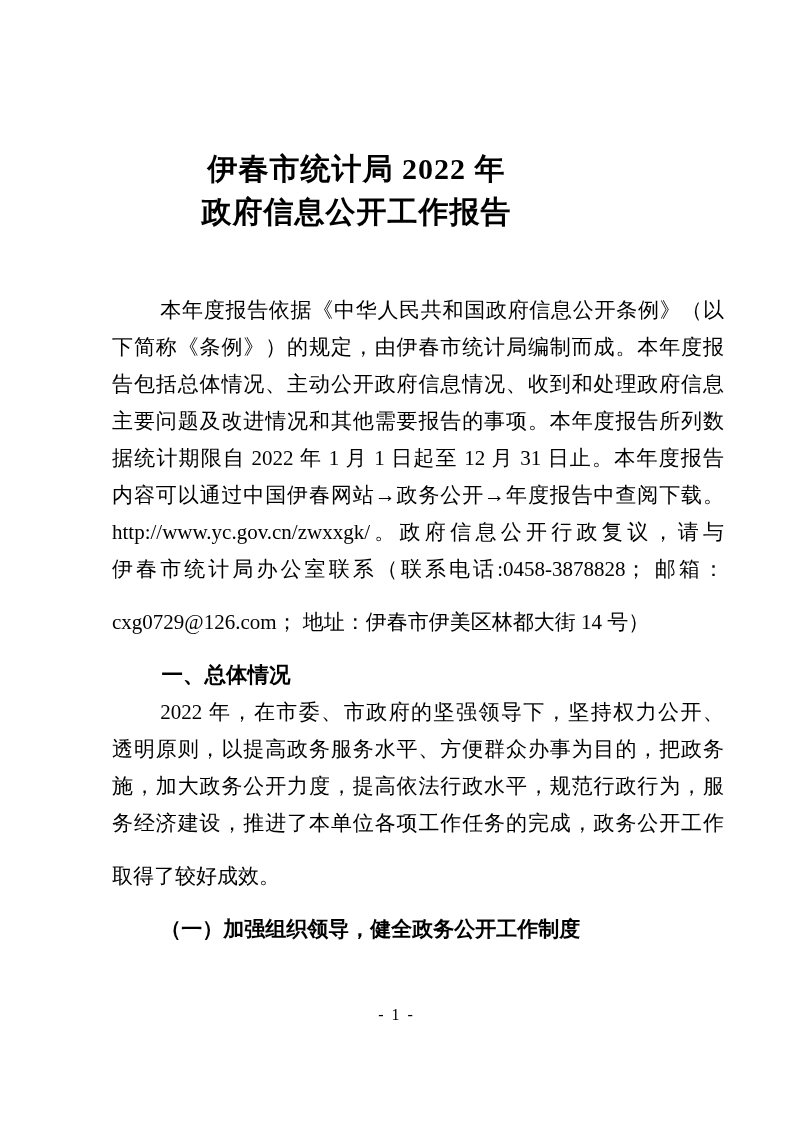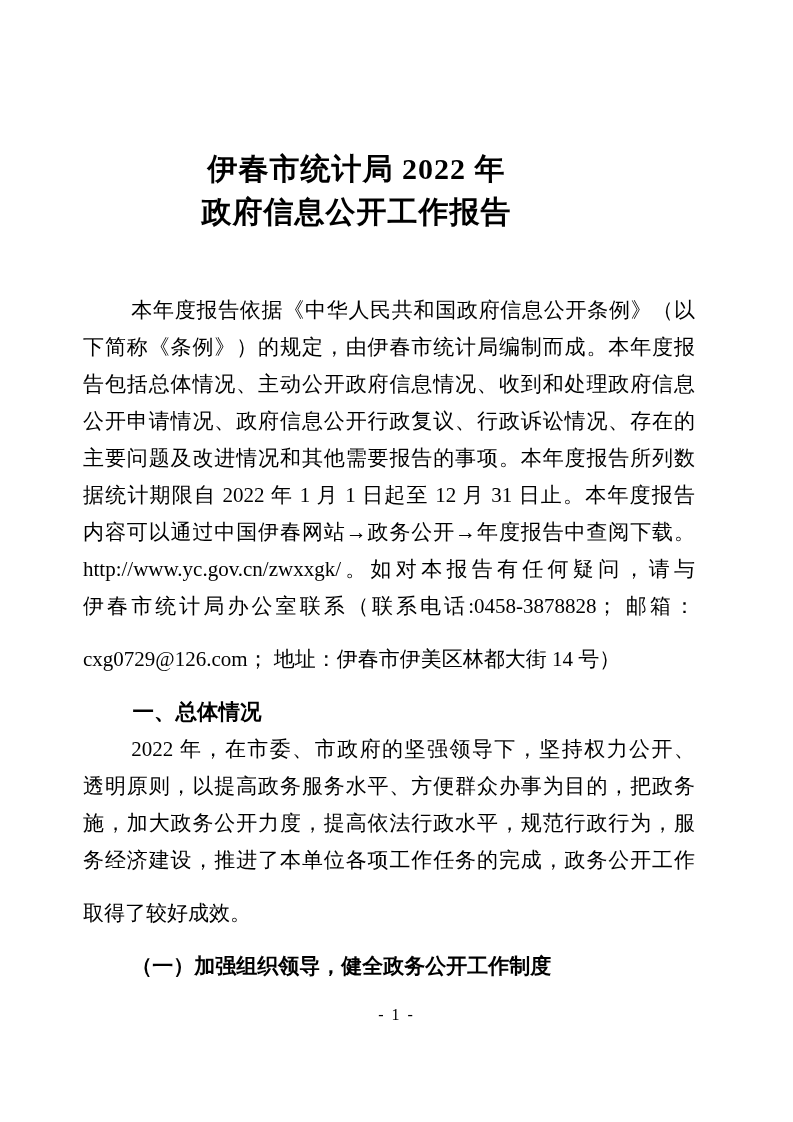--- a/index.html
+++ b/index.html
@@ -25,21 +25,21 @@
     text-align: center;
     font-size: 30px;
     line-height: 43px;
     font-weight: bold;
     letter-spacing: 1px;
   }
   
   .content {
     position: absolute;
     top: 292px;
-    left: 83px;
+    left: 112px;
     width: 612px;
     font-size: 21px;
     line-height: 37px;
   }
   .line {
     height: 37px;
     text-align: justify;
     text-align-last: justify;
   }
   .line.no-stretch {
@@ -78,25 +78,24 @@
   <div class="title-block">
     <div>伊春市统计局 2022 年</div>
     <div>政府信息公开工作报告</div>
   </div>
 
   <div class="content">
 
     <div class="line indent">本年度报告依据《中华人民共和国政府信息公开条例》（以</div>
     <div class="line">下简称《条例》）的规定，由伊春市统计局编制而成。本年度报</div>
     <div class="line">告包括总体情况、主动公开政府信息情况、收到和处理政府信息</div>
-    <div class="line">公开申请情况、政府信息公开行政复议、行政诉讼情况、存在的</div>
     <div class="line">主要问题及改进情况和其他需要报告的事项。本年度报告所列数</div>
     <div class="line">据统计期限自 2022 年 1 月 1 日起至 12 月 31 日止。本年度报告</div>
     <div class="line">内容可以通过中国伊春网站→政务公开→年度报告中查阅下载。</div>
-    <div class="line">http://www.yc.gov.cn/zwxxgk/。如对本报告有任何疑问，请与</div>
+    <div class="line">http://www.yc.gov.cn/zwxxgk/。政府信息公开行政复议，请与</div>
     <div class="line">伊春市统计局办公室联系（联系电话:0458-3878828； 邮箱：</div>
     <div class="line no-stretch">cxg0729@126.com； 地址：伊春市伊美区林都大街 14 号）</div>
 
     <div class="line no-stretch indent heading-hei">一、总体情况</div>
 
     <div class="line indent">2022 年，在市委、市政府的坚强领导下，坚持权力公开、</div>
     <div class="line">透明原则，以提高政务服务水平、方便群众办事为目的，把政务</div>
     <div class="line">施，加大政务公开力度，提高依法行政水平，规范行政行为，服</div>
     <div class="line">务经济建设，推进了本单位各项工作任务的完成，政务公开工作</div>
     <div class="line no-stretch">取得了较好成效。</div>

